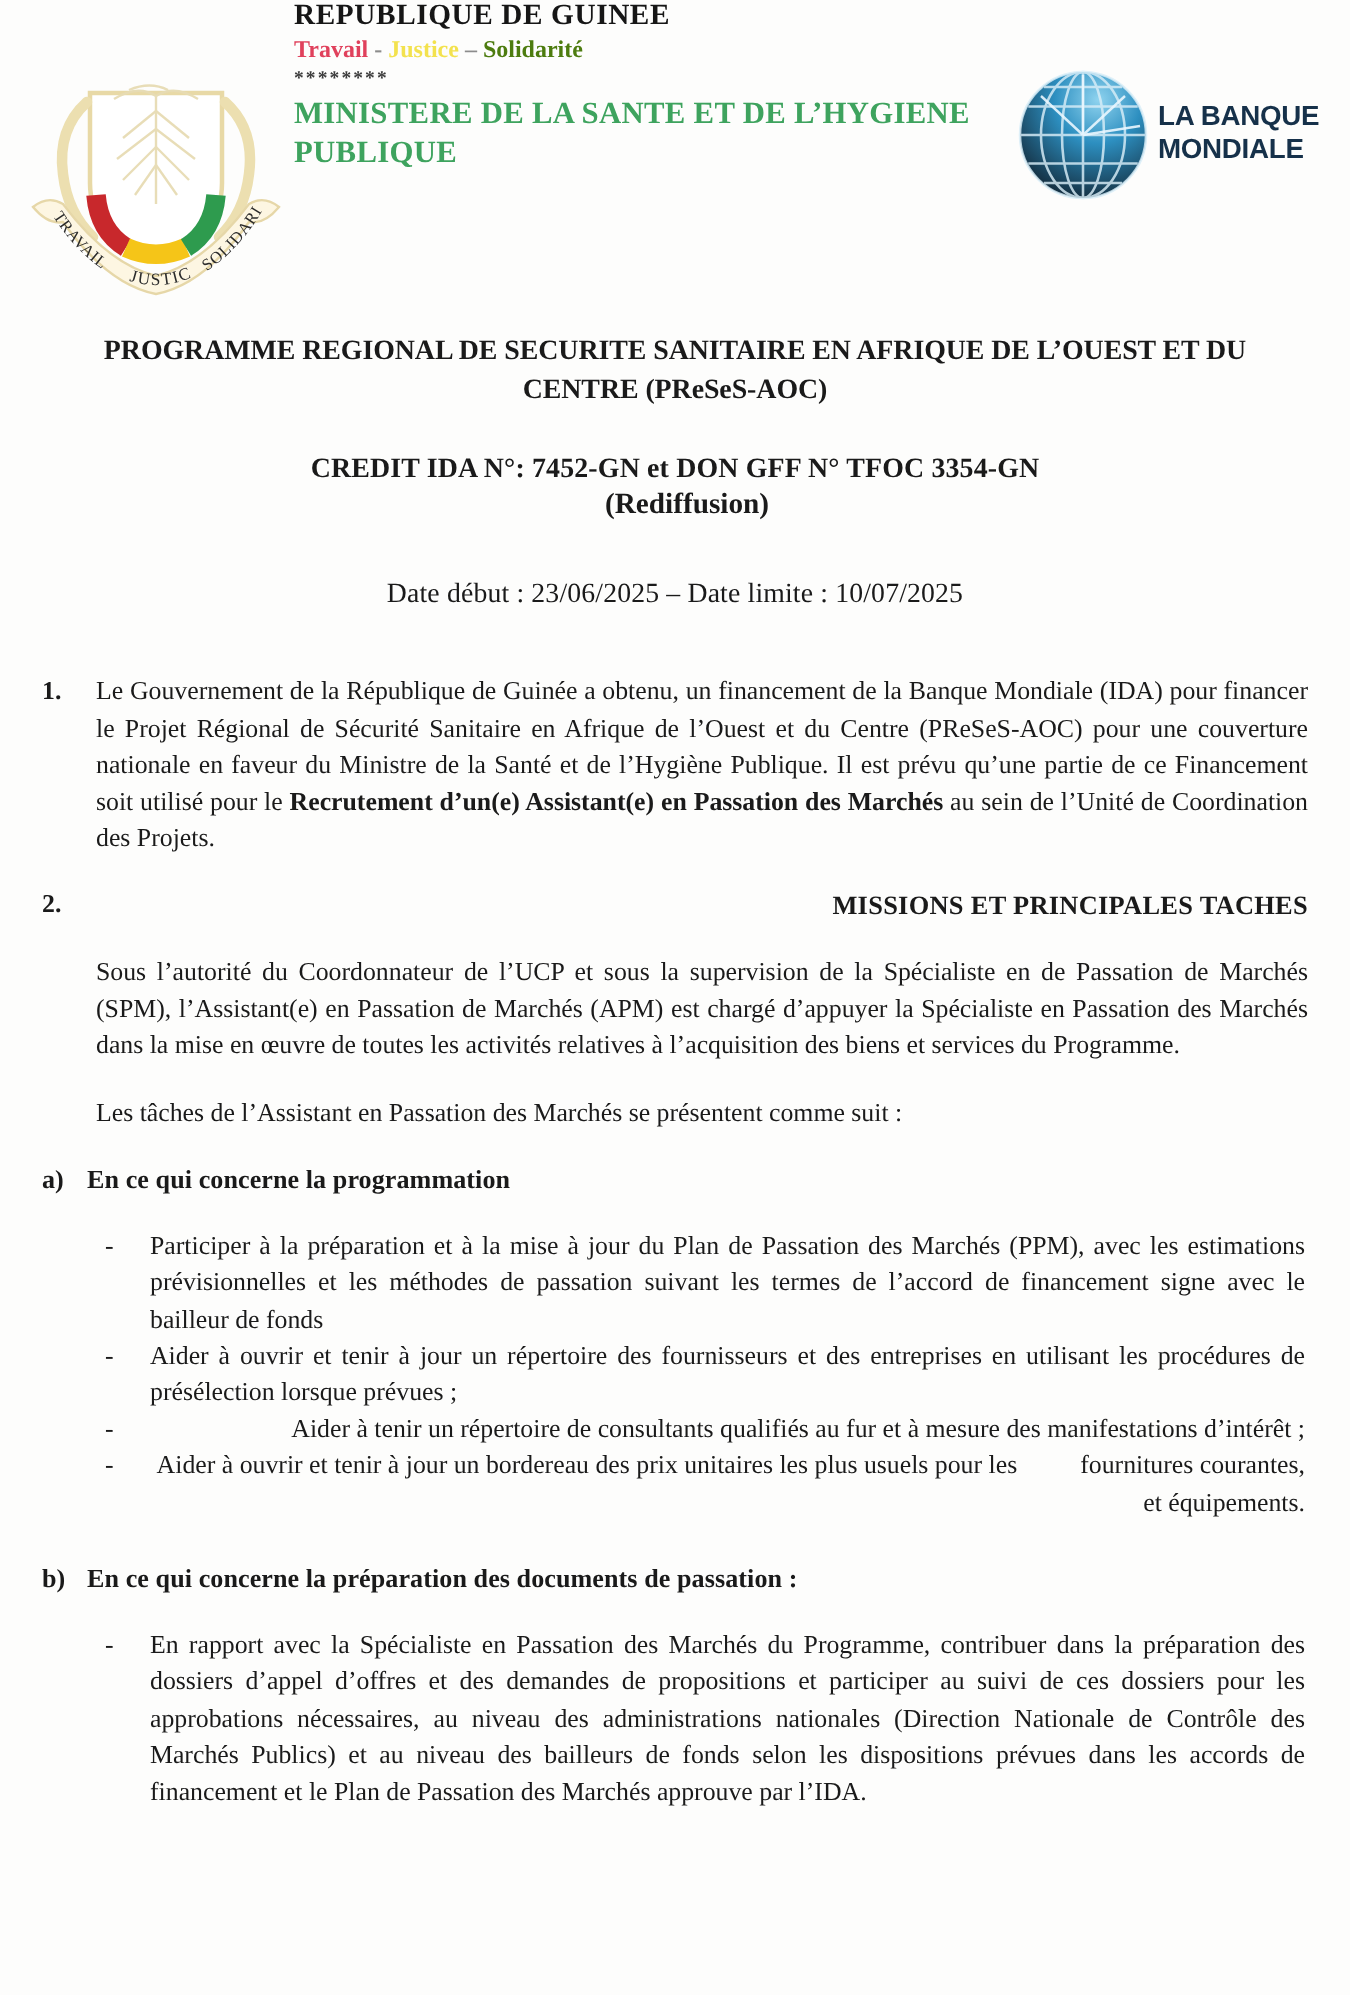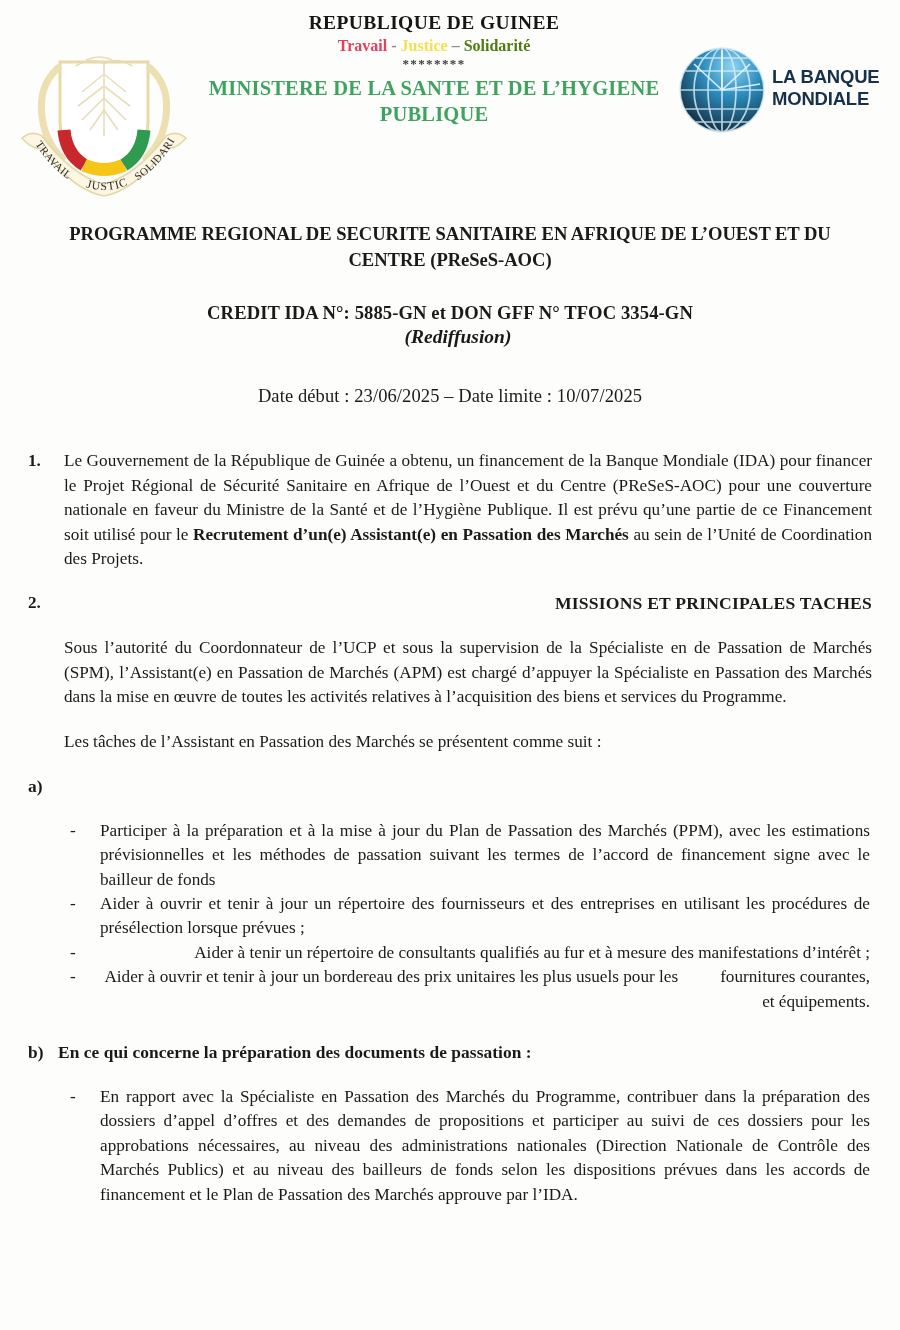--- a/index.html
+++ b/index.html
@@ -33,23 +33,23 @@
     top: 26px;
     width: 176px;
     height: 172px;
   }
   .crest svg { width: 100%; height: 100%; display: block; }
 
   
   .center-head {
     position: absolute;
     left: 196px;
-    top: 12px;
+    top: 0;
     width: 476px;
-    text-align: center;
+    text-align: left;
   }
   .republique {
     font-size: 19.5px;
     font-weight: bold;
     letter-spacing: .4px;
     color: #161616;
     line-height: 1.15;
   }
   .devise {
     font-size: 16px;
@@ -131,21 +131,20 @@
     font-size: 20.5px;
     font-weight: bold;
     line-height: 1.32;
     margin: 0 60px;
     margin-top: 38px;
     letter-spacing: -0.1px;
   }
   .t-rediff {
     font-size: 19.5px;
     font-weight: bold;
-    font-style: italic;
     margin-top: 2px;
     margin-left: 16px;
   }
   .t-dates {
     font-size: 18.5px;
     font-weight: normal;
     margin-top: 38px;
     letter-spacing: .1px;
   }
 
@@ -329,21 +328,21 @@
       </div>
       <div class="wb-text">
         <div>LA BANQUE</div>
         <div>MONDIALE</div>
       </div>
     </div>
   </div>
 
   <div class="titles">
     <div class="t-programme">PROGRAMME REGIONAL DE SECURITE SANITAIRE EN AFRIQUE DE L’OUEST ET DU CENTRE (PReSeS-AOC)</div>
-    <div class="t-credit">CREDIT IDA N°: 5885-GN et DON GFF N° TFOC 3354-GN</div>
+    <div class="t-credit">CREDIT IDA N°: 7452-GN et DON GFF N° TFOC 3354-GN</div>
     <div class="t-rediff">(Rediffusion)</div>
     <div class="t-dates">Date début : 23/06/2025 – Date limite : 10/07/2025</div>
   </div>
 
   <div class="body-wrap">
 
     <div class="num-item">
       <div class="num">1.</div>
       <div class="num-body"><span>Le Gouvernement de la République de Guinée a obtenu, un financement de la Banque Mondiale (IDA) pour financer le Projet Régional de Sécurité Sanitaire en Afrique de l’Ouest et du Centre (PReSeS-AOC) pour une couverture nationale en faveur du Ministre de la Santé et de l’Hygiène Publique.  Il est prévu qu’une partie de ce Financement soit utilisé pour le </span><b>Recrutement d’un(e) Assistant(e) en Passation des Marchés</b><span> au sein de l’Unité de Coordination des Projets.</span></div>
     </div>
@@ -360,20 +359,21 @@
     <div class="para">Sous l’autorité du Coordonnateur de l’UCP et sous la supervision de la Spécialiste en de Passation de Marchés (SPM), l’Assistant(e) en Passation de Marchés (APM) est chargé d’appuyer la Spécialiste en Passation des Marchés dans la mise en œuvre de toutes les activités relatives à l’acquisition des biens et services du Programme.</div>
 
     <div class="gap-20"></div>
 
     <div class="para" style="text-align:left;">Les tâches de l’Assistant en Passation des Marchés se présentent comme suit :</div>
 
     <div class="gap-20"></div>
 
     <div class="alpha-item">
       <div class="alpha">a)</div>
+      <div>En ce qui concerne la programmation</div>
     </div>
 
     <div class="gap-20"></div>
 
     <div class="dash-list">
       <div class="dash-item">
         <div class="dash">-</div>
         <div class="dash-body">Participer à la préparation et à la mise à jour du Plan de Passation des Marchés (PPM), avec les estimations prévisionnelles et les méthodes de passation suivant les termes de l’accord de financement signe avec le bailleur de fonds</div>
       </div>
       <div class="dash-item">

